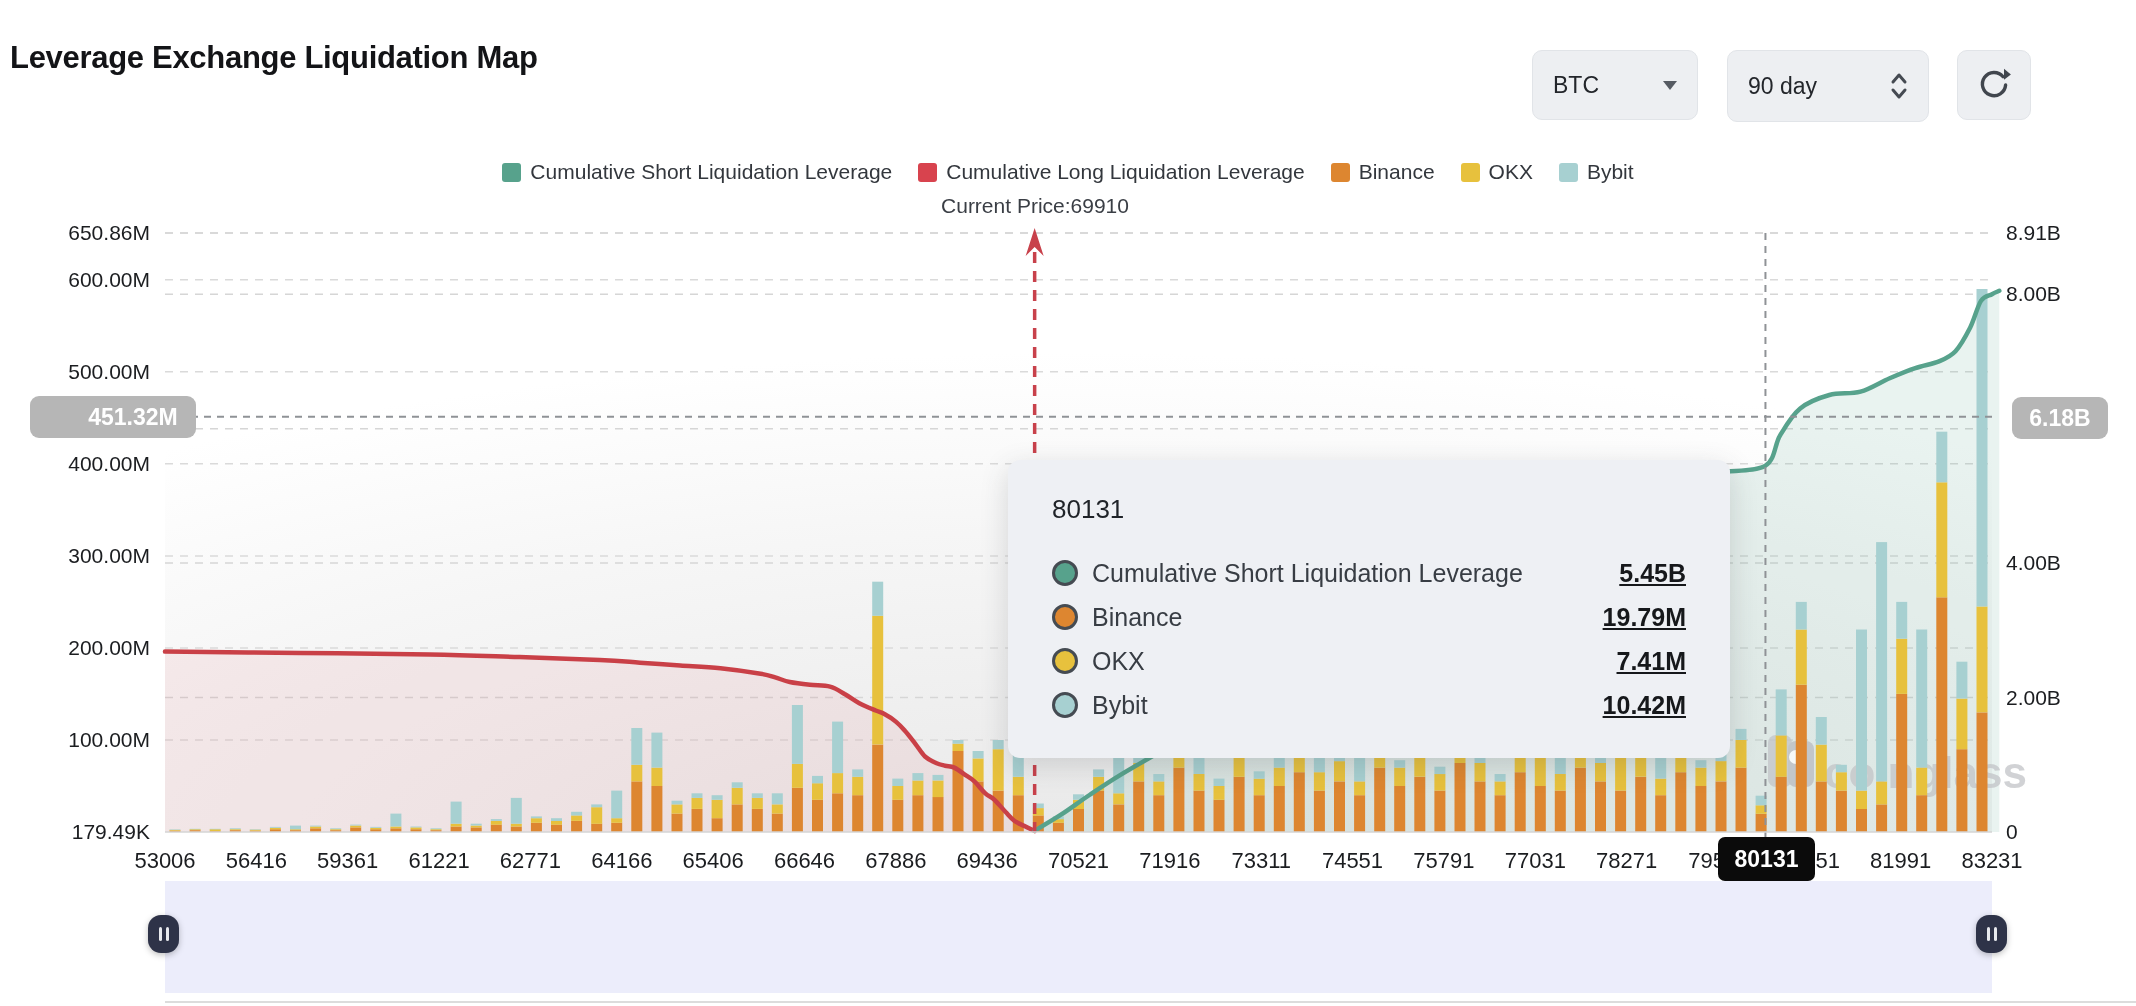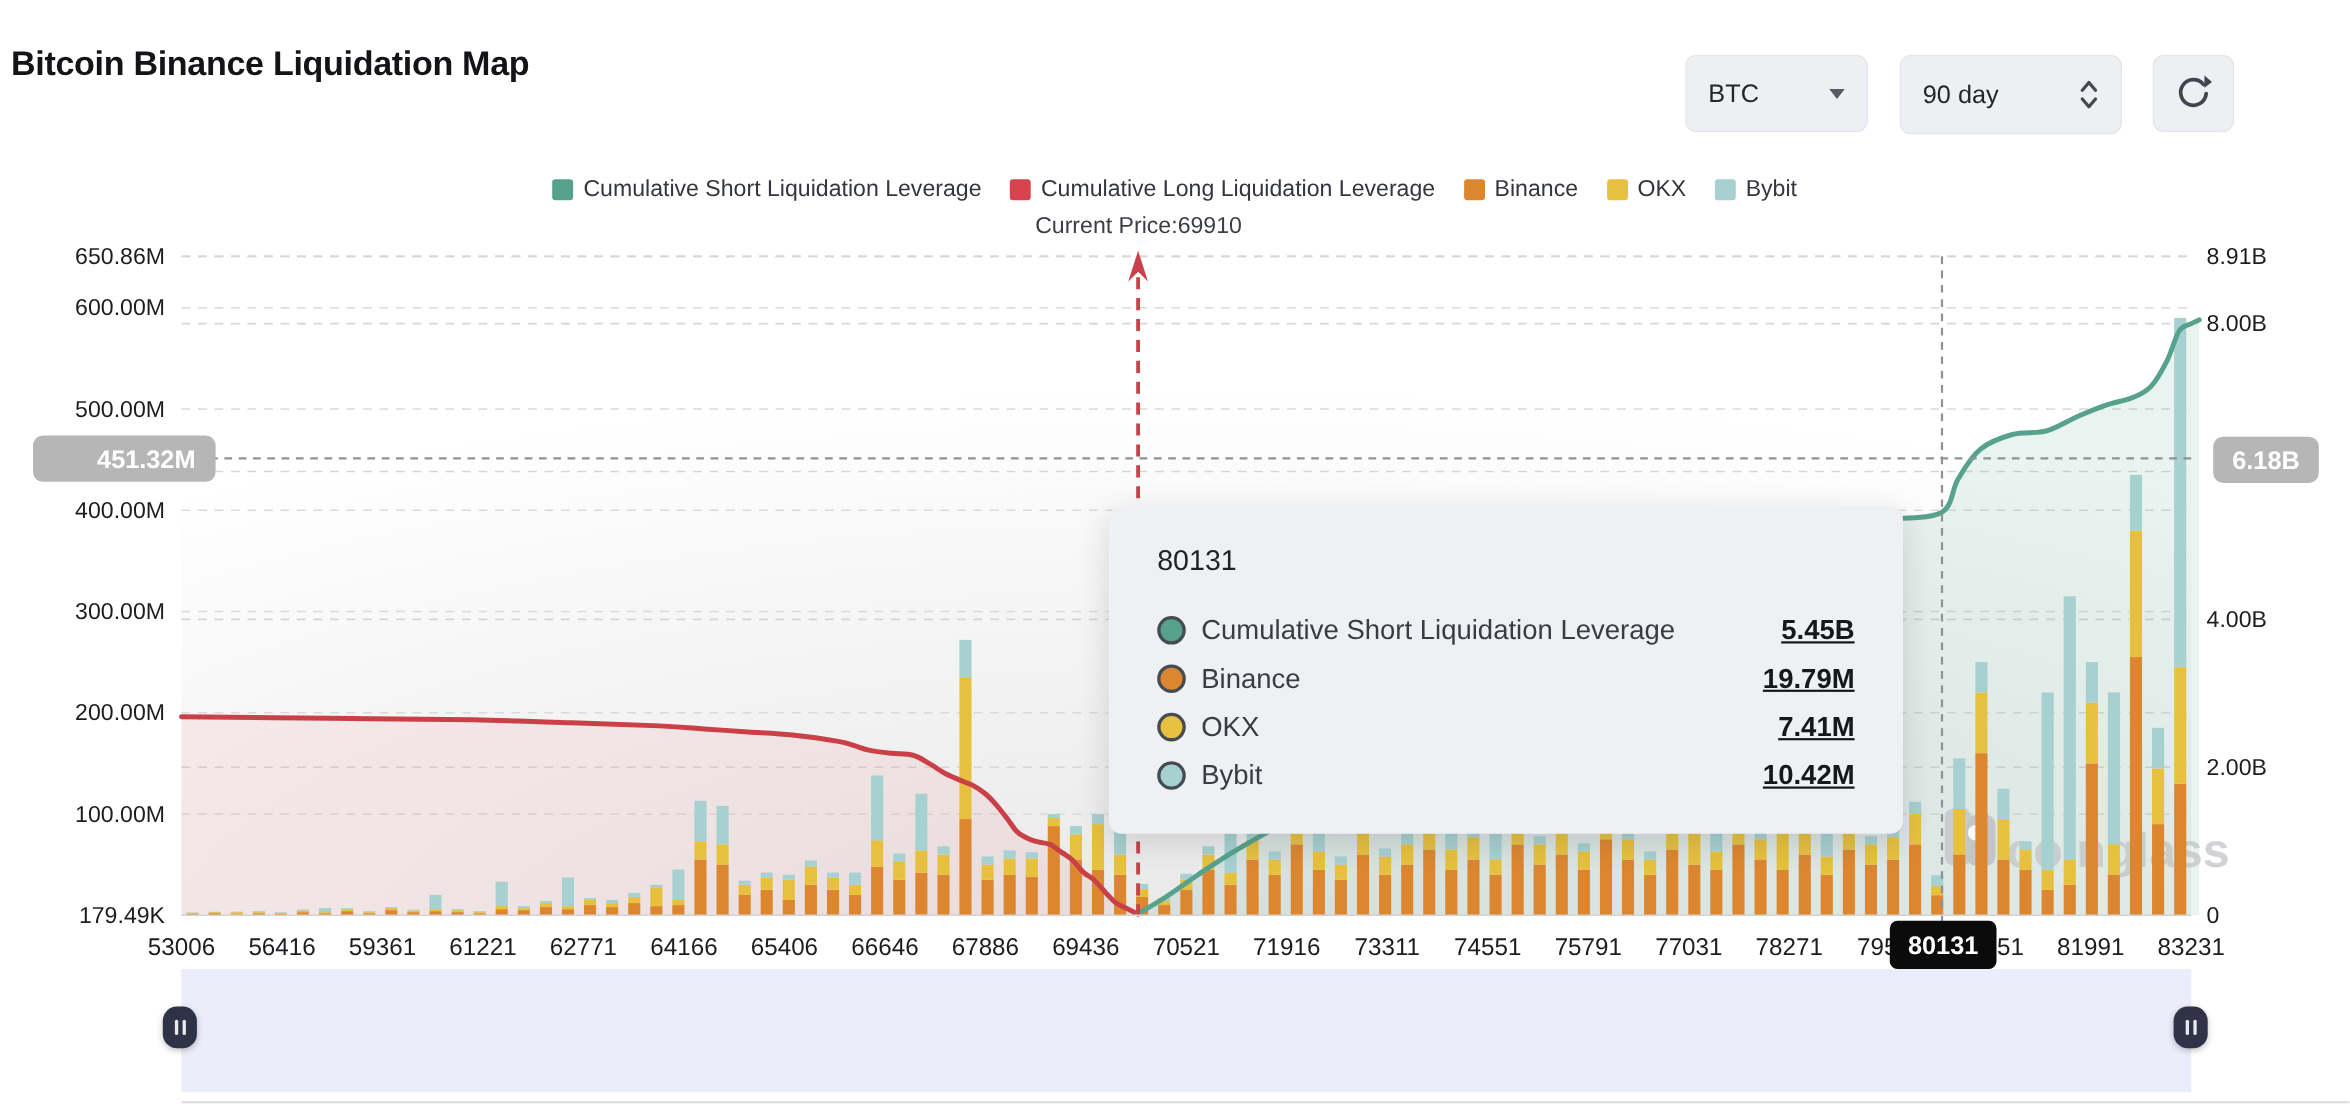--- a/index.html
+++ b/index.html
@@ -37,21 +37,21 @@
   .handle{width:31px;height:38px;border-radius:13px;background:#2e3348;display:flex;align-items:center;
           justify-content:center;gap:4px;z-index:3;box-shadow:0 2px 6px rgba(0,0,0,.25);}
   .handle i{display:block;width:3px;height:14px;background:#e8eaee;border-radius:2px;}
   #handle-left{left:148px;top:915px;}
   #handle-right{left:1976px;top:915px;}
   #bottom-line{left:165px;top:1001px;width:1971px;height:2px;background:#dcdcdc;}
 </style>
 </head>
 <body>
 
-<div class="abs" id="title">Bitcoin Binance Liquidation Map</div>
+<div class="abs" id="title">Leverage Exchange Liquidation Map</div>
 
 <div class="abs ctrl" id="symbol-select">
   <span>BTC</span>
   <span class="caret-down"></span>
 </div>
 
 <div class="abs ctrl" id="range-select">
   <span>90 day</span>
   <svg width="18" height="30" viewBox="0 0 18 30">
     <polyline points="3,11 9,4 15,11" fill="none" stroke="#454a52" stroke-width="3" stroke-linecap="round" stroke-linejoin="round"></polyline>

